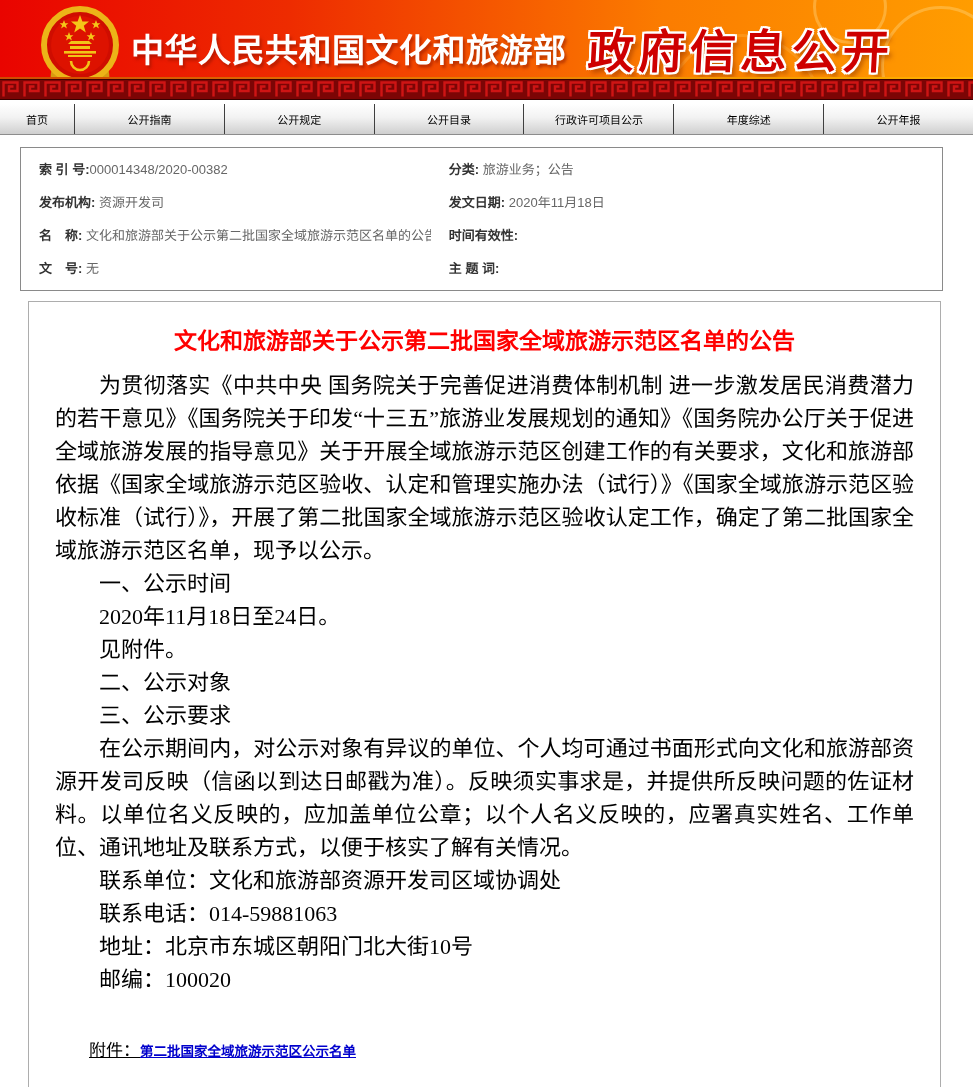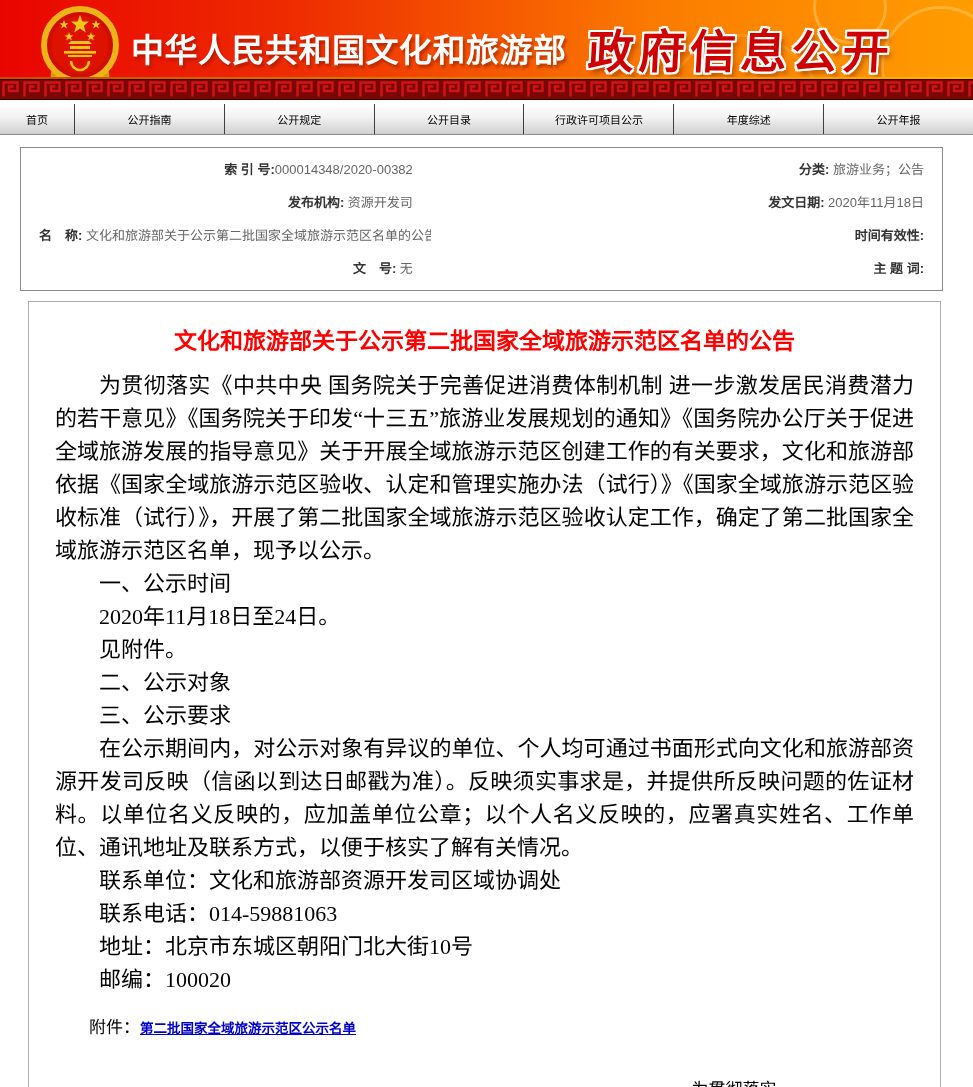--- a/index.html
+++ b/index.html
@@ -49,41 +49,41 @@
     font-size:11px; color:#000; border-right:1px solid #3f3f3f;
     text-decoration:none; cursor:pointer; white-space:nowrap;
   }
   .nav-item:last-child { border-right:none; }
   .nav-item.first { flex:0 0 75px; }
   
   .meta-box {
     margin:12px 30px 0 20px;
     border:1px solid #8a8a8a; background:#fff; padding:5px 0;
   }
-  .meta-grid { display:grid; grid-template-columns:44.5% 55.5%;text-align:right; }
+  .meta-grid { display:grid; grid-template-columns:44.5% 55.5%; }
   .meta-cell { padding:7px 18px; font-size:13px; line-height:19px; white-space:nowrap; overflow:hidden; }
   .meta-label { font-weight:bold; color:#333; }
   .meta-value { color:#666; }
   
   .article-box {
     margin:10px 32px 0 28px; min-height:745px;
     border:1px solid #adadad; background:#fff;
     padding:14px 26px 30px 26px;
     font-family:"Liberation Serif", serif;
   }
   .article-title {
     font-family:"Liberation Sans", sans-serif;
     font-size:23px; font-weight:bold; color:#ff0000;
     text-align:center; margin:10px 0 13px 0; line-height:30px;
   }
   .article-body p {
     font-size:22px; line-height:33px; color:#000;
     text-indent:2em; text-align:justify; margin:0;
   }
-  .attachment { margin-top:15px; text-indent:2em; font-size:17px; line-height:33px; color:#000; }
+  .attachment { margin-top:38px; text-indent:2em; font-size:17px; line-height:33px; color:#000;text-decoration:underline; }
   .attachment a {
     font-size:13.5px; font-weight:bold; color:#0000cc;
     text-decoration:underline; cursor:pointer;
   }
   .signature {
     margin:26px 55px 0 auto; width:250px; text-align:center;
     font-size:17px; line-height:37px; color:#000;
   }
 </style>
 </head>

